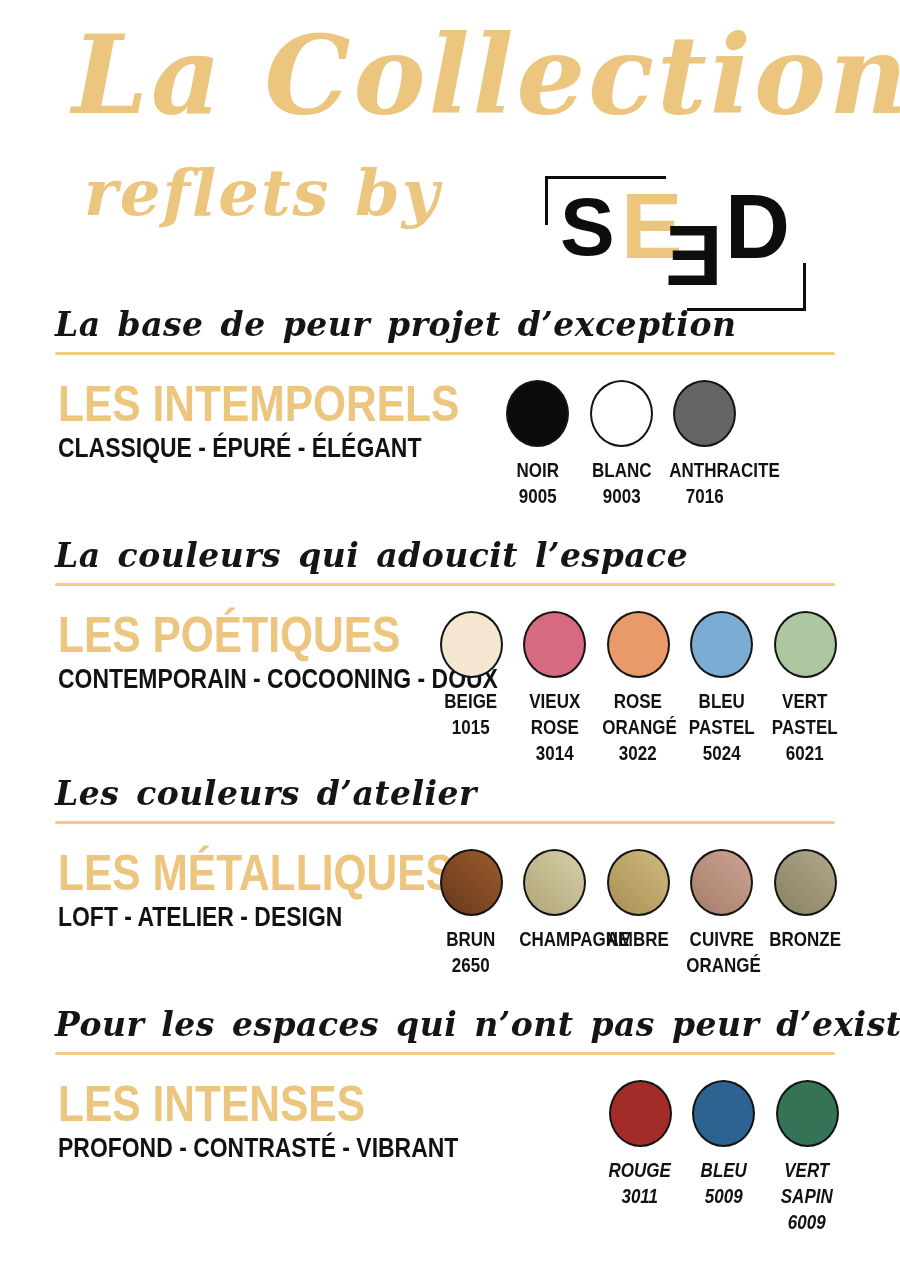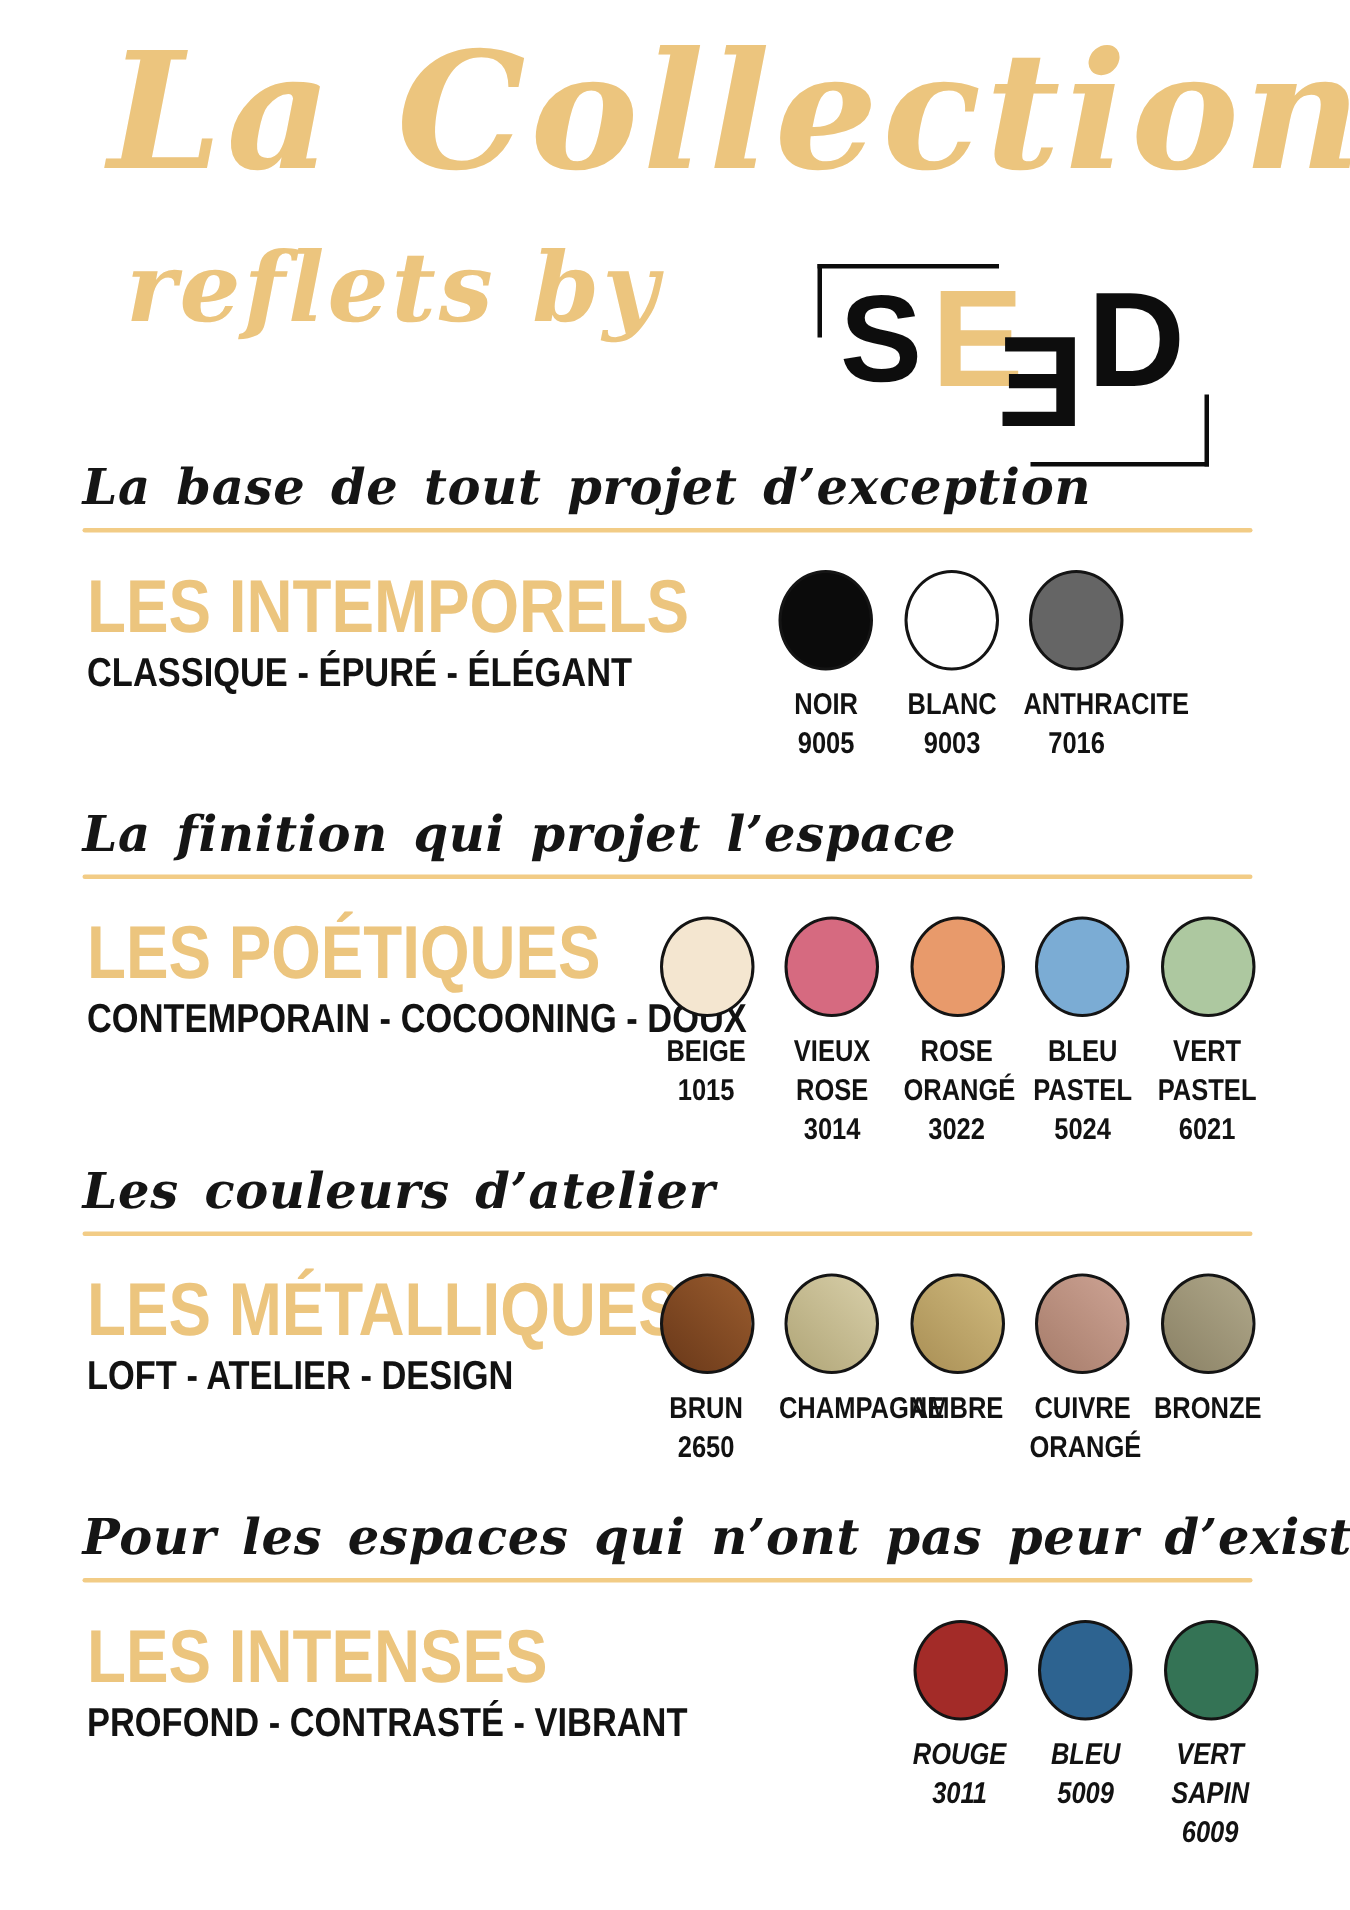--- a/index.html
+++ b/index.html
@@ -55,25 +55,25 @@
 
     <div class="logo">
       <span class="bracket tl"></span>
       <span class="bracket br"></span>
       <span id="logo-letters"><span class="logo-letter" style="left: 15px; top: 14px; font-size: 82px; color: rgb(13, 13, 13);">S</span><span class="logo-letter" style="left: 76px; top: 8px; font-size: 92px; color: rgb(236, 197, 126);">E</span><span class="logo-letter mirror" style="left: 122px; top: 40px; font-size: 86px; color: rgb(13, 13, 13);">E</span><span class="logo-letter" style="left: 180px; top: 10px; font-size: 90px; color: rgb(13, 13, 13);">D</span></span>
     </div>
   </header>
 
   <div id="sections">
     <section class="band" style="top: 312px;">
-      <div class="tagline">La base de tout projet d’exception</div>
+      <div class="tagline">La base de peur projet d’exception</div>
       <div class="rule"></div>
       <h2 class="title">LES INTEMPORELS</h2>
       <div class="subtitle">CLASSIQUE - ÉPURÉ - ÉLÉGANT</div>
-      <div class="swatches" style="left: 509px;">
+      <div class="swatches" style="left: 496px;">
     <div class="cell">
       <div class="dot" style="background: rgb(11, 11, 11);"></div>
       <div class="dot-label">
               <div>NOIR</div>
               <div>9005</div>
             </div>
     </div>
 
     <div class="cell">
       <div class="dot" style="background: rgb(255, 255, 255);"></div>
@@ -88,21 +88,21 @@
       <div class="dot" style="background: rgb(101, 101, 101);"></div>
       <div class="dot-label">
               <div>ANTHRACITE</div>
               <div>7016</div>
             </div>
     </div>
   </div>
     </section>
 
     <section class="band" style="top: 543px;">
-      <div class="tagline">La finition qui projet l’espace</div>
+      <div class="tagline">La couleurs qui adoucit l’espace</div>
       <div class="rule"></div>
       <h2 class="title">LES POÉTIQUES</h2>
       <div class="subtitle">CONTEMPORAIN - COCOONING - DOUX</div>
       <div class="swatches" style="left: 429.25px;">
     <div class="cell">
       <div class="dot" style="background: rgb(244, 230, 208);"></div>
       <div class="dot-label">
               <div>BEIGE</div>
               <div>1015</div>
             </div>

